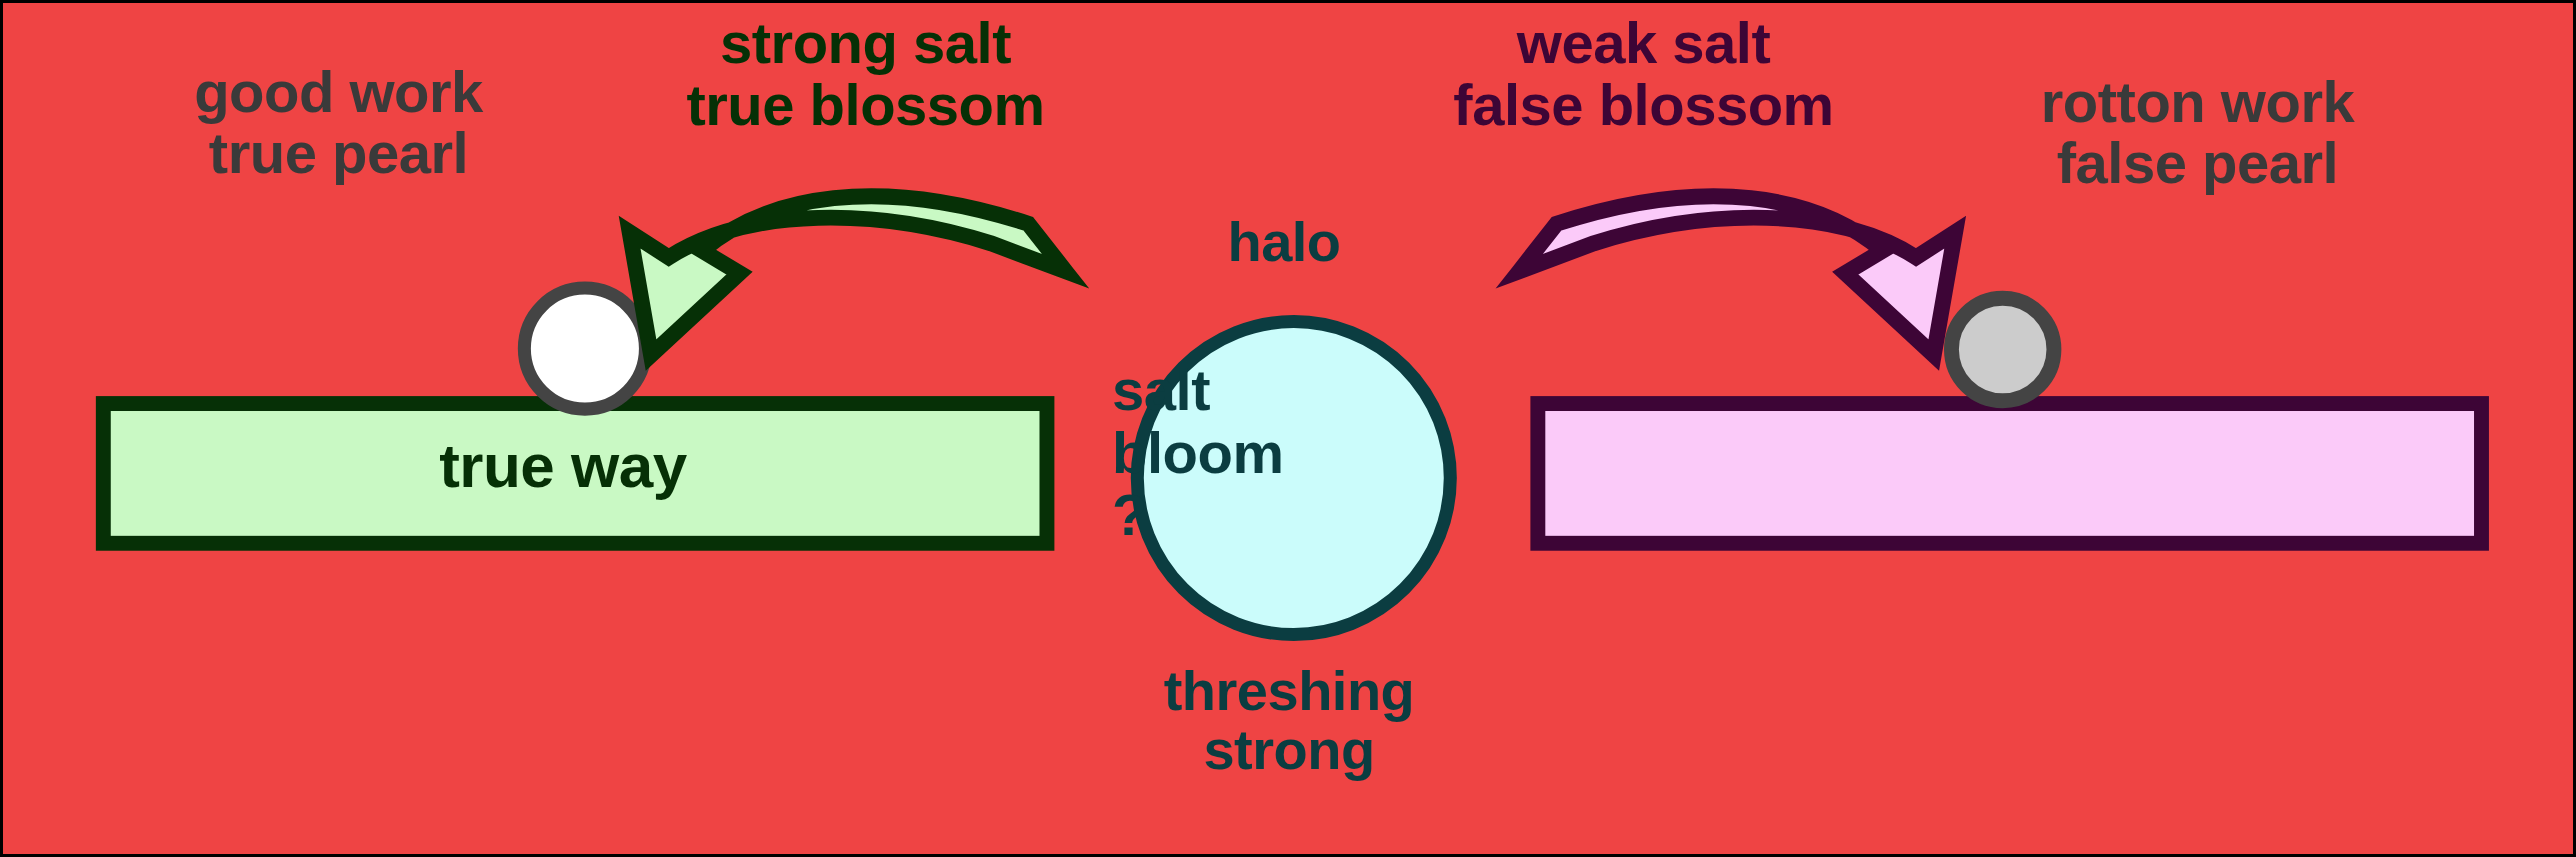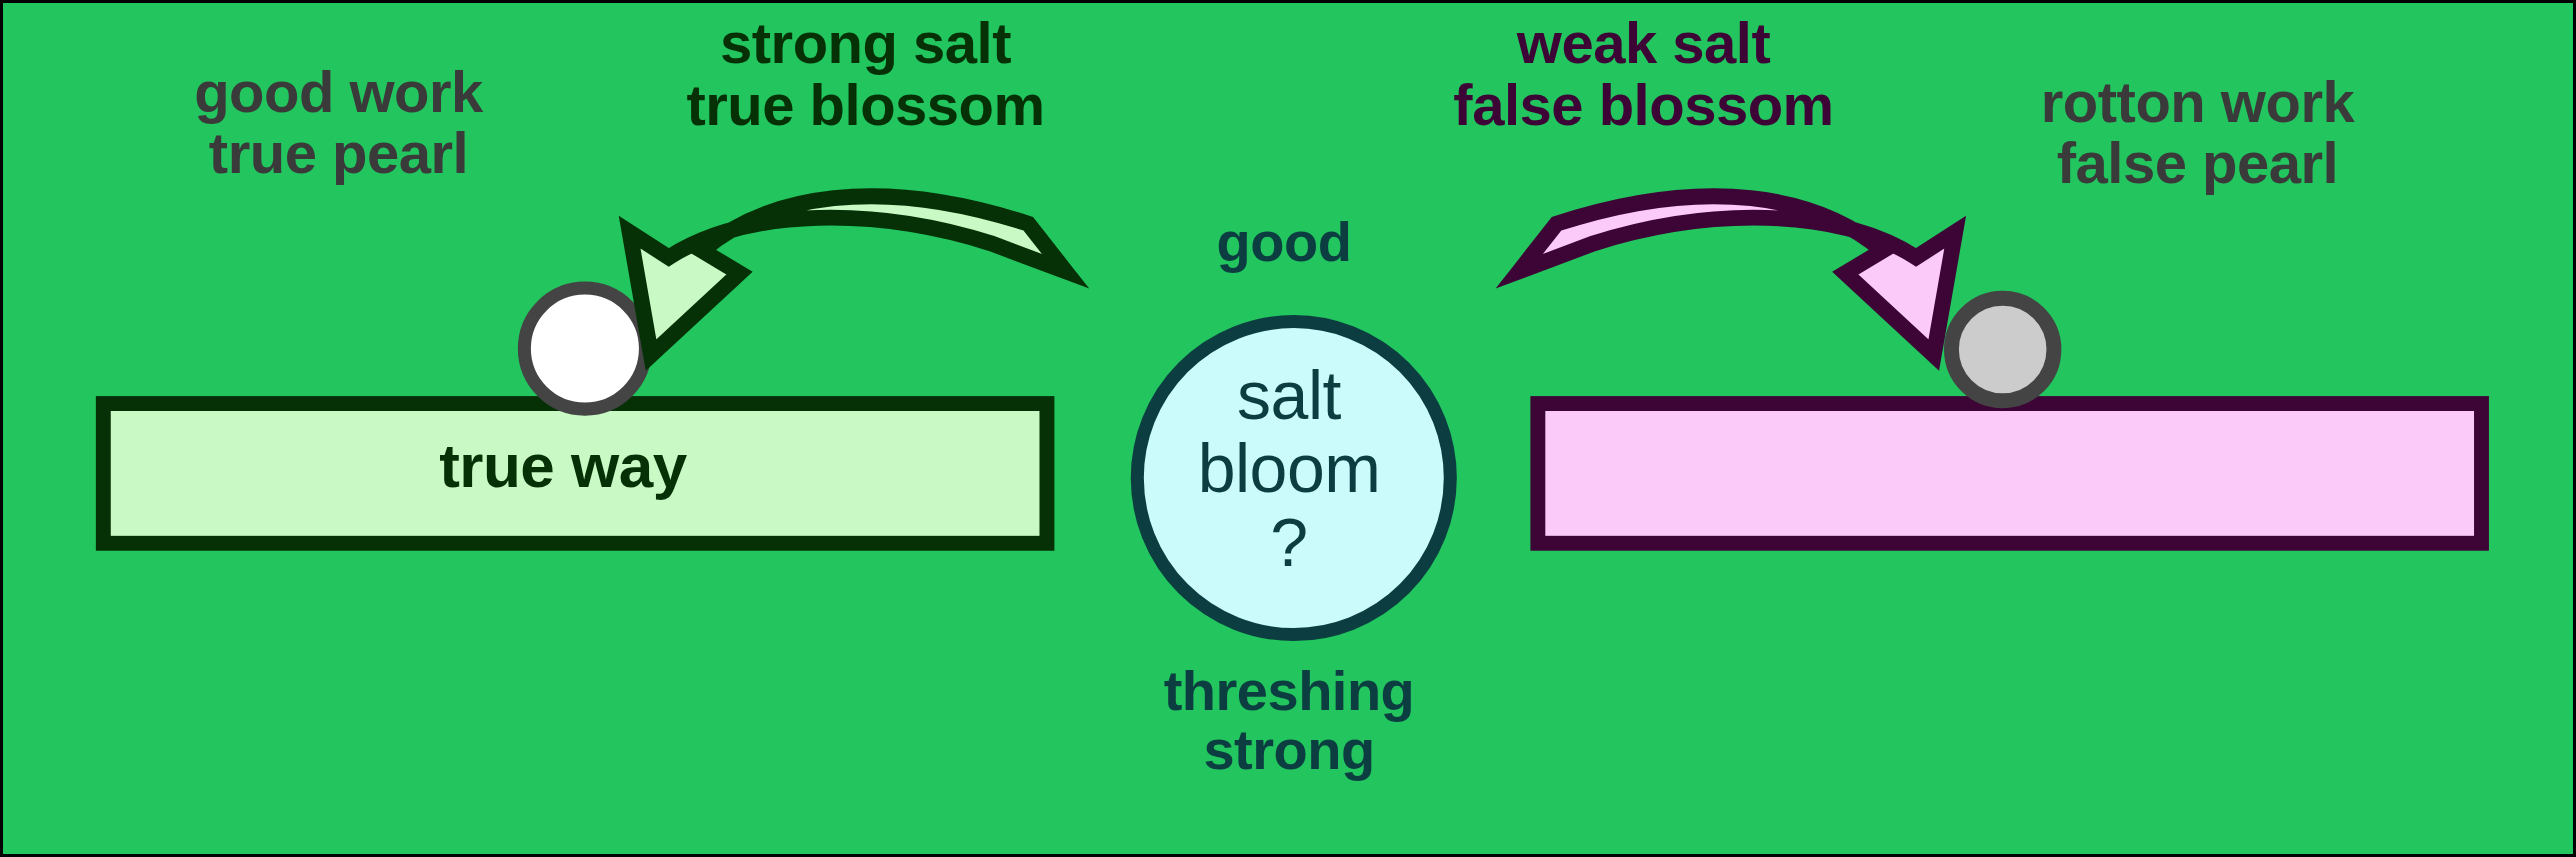--- a/index.html
+++ b/index.html
@@ -8,21 +8,21 @@
     padding: 0;
     background: #ffffff;
   }
   body {
     font-family: "Liberation Sans", sans-serif;
   }
   #diagram-root {
     position: relative;
     width: 2576px;
     height: 857px;
-    background: #22c55e;
+    background: #ef4444;
     border: 3.7px solid #000000;
     box-sizing: border-box;
     overflow: hidden;
   }
   #svg-layer {
     position: absolute;
     left: 0;
     top: 0;
     width: 2576px;
     height: 857px;
@@ -65,23 +65,23 @@
     font-weight: bold;
     font-size: 62px;
     text-align: center;
     letter-spacing: -0.5px;
   }
   #text-true-way  { left: 88px;  top: 427px; width: 944px; color: #063006; }
   #text-false-way { left: 1535px; top: 427px; width: 944px; color: #3d0536; }
 
   .circle-text {
     position: absolute;
-    font-weight: normal;
-    font-size: 68px;
-    text-align: center;
+    font-weight: bold;
+    font-size: 58px;
+    text-align: left;
     color: #0b3d41;
     line-height: 1.08;
     white-space: pre-line;
     letter-spacing: -0.5px;
   }
   #text-salt-bloom { left: 1109px; top: 356px; width: 354px; }
 </style>
 </head>
 <body>
 
@@ -125,21 +125,21 @@
 
   <div class="lbl lbl-green" id="label-strong-salt">strong salt
 true blossom</div>
 
   <div class="lbl lbl-purple" id="label-weak-salt">weak salt
 false blossom</div>
 
   <div class="lbl lbl-neutral" id="label-rotton-work">rotton work
 false pearl</div>
 
-  <div class="lbl lbl-teal" id="label-halo">good</div>
+  <div class="lbl lbl-teal" id="label-halo">halo</div>
 
   <div class="lbl lbl-teal" id="label-threshing">threshing
 strong</div>
 
   <div class="box-text" id="text-true-way">true way</div>
 
 
   <div class="circle-text" id="text-salt-bloom">salt
 bloom
 ?</div>

